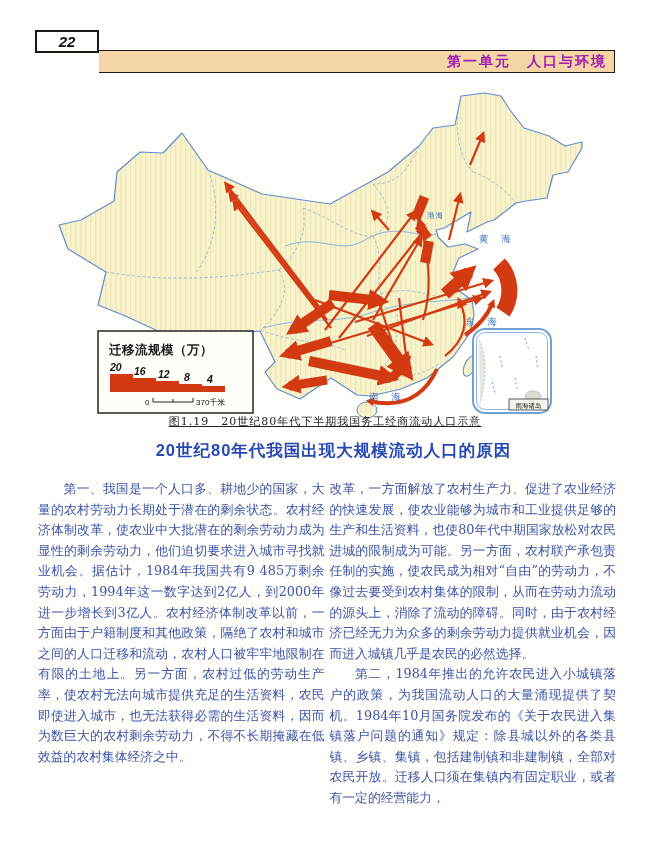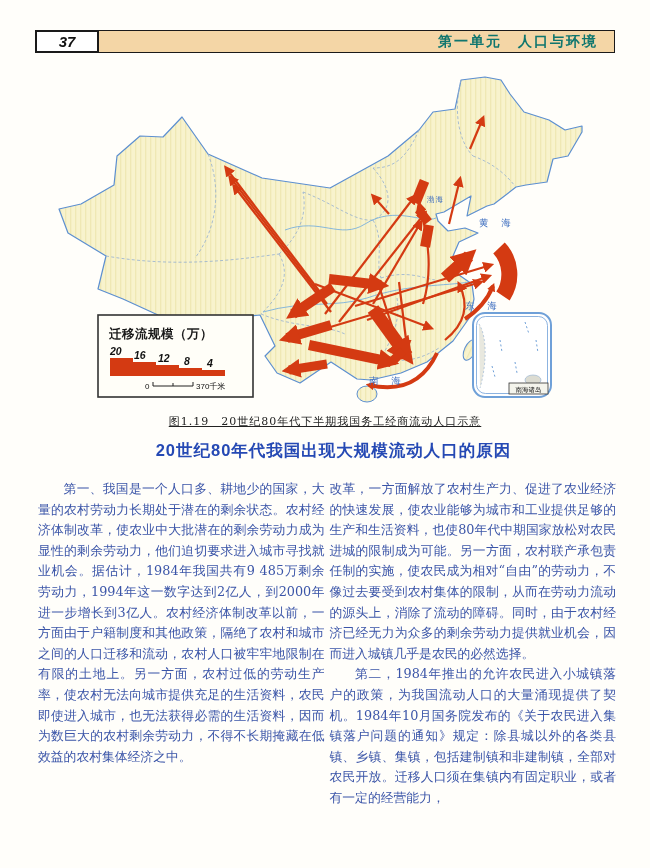--- a/index.html
+++ b/index.html
@@ -5,41 +5,41 @@
   html,body{margin:0;padding:0;background:#e9e9e9;}
   .page{position:relative;width:650px;height:868px;background:#fffefa;overflow:hidden;
         font-family:"DejaVu Serif","Liberation Serif",serif;margin:0 auto;}
   
   .header{position:absolute;top:30px;left:35px;right:35px;height:23px;display:flex;}
   .pagenum-box{width:64px;height:100%;box-sizing:border-box;border:2px solid #1a1a1a;
                background:#fff;display:flex;align-items:center;justify-content:center;
                font:italic bold 15px "Liberation Sans",sans-serif;color:#111;}
   .unit-bar{flex:1;height:100%;box-sizing:border-box;border:1.5px solid #1a1a1a;border-left:none;
             background:#f4d6a6;display:flex;align-items:center;justify-content:flex-end;
-            padding-right:16px;font:bold 14px "Liberation Sans",sans-serif;color:#0f766e;letter-spacing:2px;}
+            padding-right:7px;font:bold 14px "Liberation Sans",sans-serif;color:#a21caf;letter-spacing:2px;margin-top:20px;}
   
-  .map-wrap{position:absolute;top:72px;left:55px;width:530px;height:340px;}
+  .map-wrap{position:absolute;top:88px;left:55px;width:530px;height:340px;}
   .fig-caption{position:absolute;top:414px;left:0;right:0;text-align:center;
                font-size:11px;color:#222;letter-spacing:1px;text-decoration:underline;}
   .section-title{position:absolute;top:440px;left:17px;right:0;text-align:center;
                  font:bold 16.5px "Liberation Sans",sans-serif;color:#2549b4;letter-spacing:1px;}
   
   .columns{position:absolute;top:479px;left:38px;right:34px;display:flex;gap:5px;}
   .col{flex:1;min-width:0;}
   .col p{margin:0;font-size:12.8px;line-height:20.6px;color:#3b55a8;text-align:justify;
          text-indent:2em;}
   .col p.noindent{text-indent:0;}
 </style>
 </head>
 <body>
 
 <div class="page">
 
   <div class="header">
-    <div class="pagenum-box">37</div>
+    <div class="pagenum-box">22</div>
     <div class="unit-bar">第一单元　人口与环境</div>
   </div>
 
   <div class="map-wrap">
     <svg width="530" height="340" viewBox="0 0 530 340">
       <defs>
         <pattern id="landStripes" patternUnits="userSpaceOnUse" width="5" height="5">
           <rect width="5" height="5" fill="#f8f3cd"></rect>
           <rect x="0" width="1.3" height="5" fill="#efe8b4"></rect>
         </pattern>

